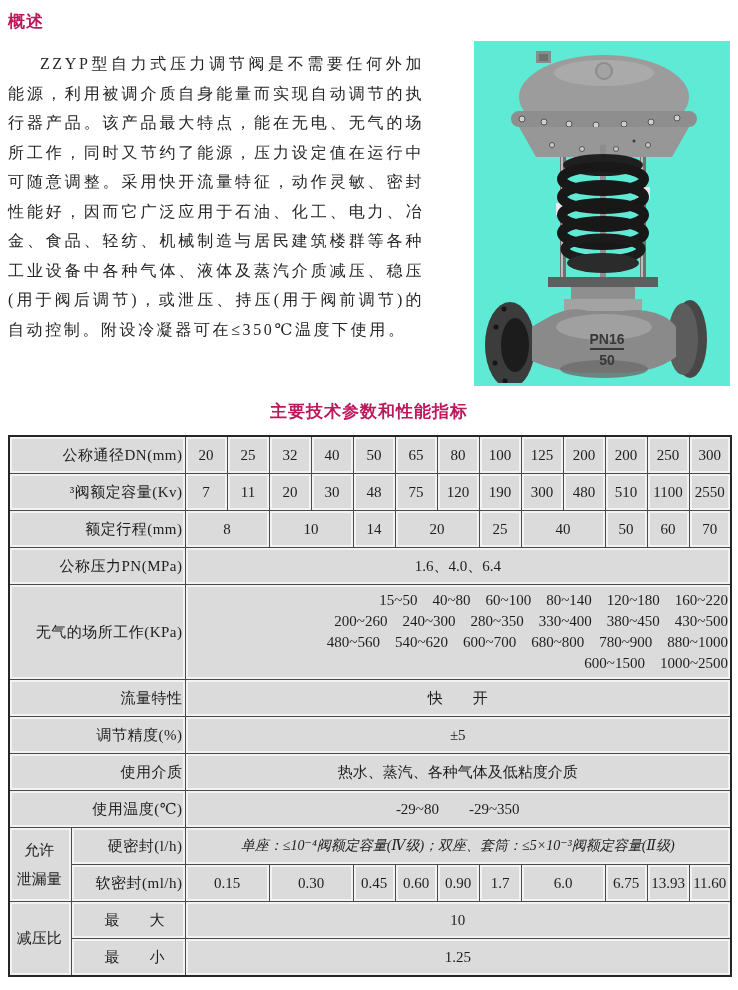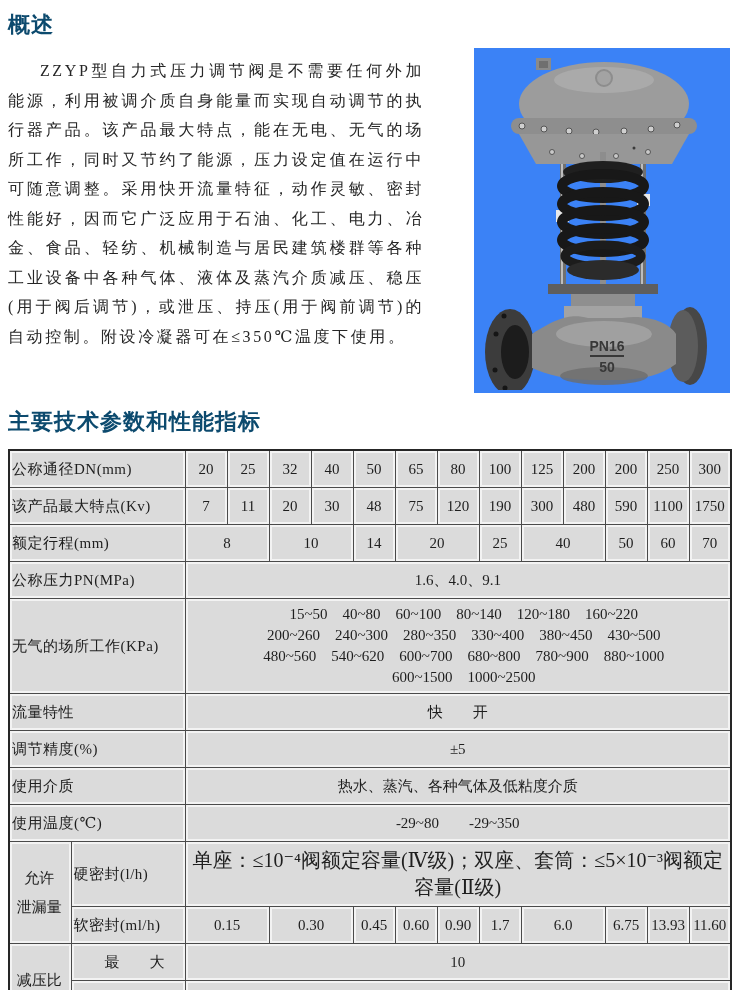--- a/index.html
+++ b/index.html
@@ -6,43 +6,43 @@
   body{
     width:738px;height:990px;
     background:#ffffff;
     font-family:"Liberation Serif","DejaVu Serif",serif;
     color:#2a2a2a;
     overflow:hidden;
   }
   .page{padding:10px 8px 0 8px;width:722px;}
   h1.sec, h2.sec{
     font-family:Liberation Mono, monospace;
-    color:#0c4a6e;
-    font-size:22px;
+    color:#be185d;
+    font-size:17px;
     font-weight:bold;
     margin:0 0 8px 0;
     letter-spacing:1px;
   }
-  h2.sec{margin:14px 0 4px 0;}
+  h2.sec{margin:14px 0 4px 0;text-align:center;}
   .intro-row{display:flex;align-items:flex-start;gap:44px;}
   .para{
     width:456px;
     margin:8px 0 0 0;
     font-size:16px;
     line-height:29.5px;
     letter-spacing:2.6px;
     text-align:justify;
     text-indent:2em;
     color:#262626;
   }
   .valve-fig{
     margin:0 0 0 6px;
     width:260px;height:345px;
     display:flex;align-items:flex-start;justify-content:center;
-    background:#3b82f6;
+    background:#5eead4;
   }
   
   table.spec{
     width:722px;
     border-collapse:collapse;
     table-layout:fixed;
     border:2px solid #262626;
     margin-top:12px;
   }
   table.spec td{
@@ -51,43 +51,44 @@
     box-shadow:inset 0 0 0 2px #f3f3f3;
     text-align:center;
     vertical-align:middle;
     font-size:15px;
     padding:5px 2px;
     height:26px;
     color:#1e1e1e;
     overflow:hidden;
   }
   table.spec td.lbl{
-    text-align:left;
+    text-align:right;
     letter-spacing:0.5px;
   }
   table.spec td.grp{
     text-align:center;
     padding-left:0;
     white-space:pre-line;
     line-height:29px;
   }
   table.spec td.ctr{
     text-align:center;
     padding-left:15px;
   }
   table.spec td.range{
-    text-align:center;
+    text-align:right;
     padding-left:14px;
     white-space:pre-line;
     line-height:21px;
     height:auto;
   }
   table.spec td.seal{
-    font-size:20px;
+    font-size:14px;
     letter-spacing:0;
+    font-style:italic;
   }
 </style>
 </head>
 <body>
 
 <div class="page">
 
   <h1 class="sec">概述</h1>
 
   <div class="intro-row">
@@ -197,50 +198,50 @@
           <td>65</td>
           <td>80</td>
           <td>100</td>
           <td>125</td>
           <td>200</td>
           <td>200</td>
           <td>250</td>
           <td>300</td>
         </tr>
         <tr>
-          <td colspan="2" class="lbl">该产品最大特点(Kv)</td>
+          <td colspan="2" class="lbl">³阀额定容量(Kv)</td>
           <td>7</td>
           <td>11</td>
           <td>20</td>
           <td>30</td>
           <td>48</td>
           <td>75</td>
           <td>120</td>
           <td>190</td>
           <td>300</td>
           <td>480</td>
-          <td>590</td>
+          <td>510</td>
           <td>1100</td>
-          <td>1750</td>
+          <td>2550</td>
         </tr>
         <tr>
           <td colspan="2" class="lbl">额定行程(mm)</td>
           <td colspan="2">8</td>
           <td colspan="2">10</td>
           <td>14</td>
           <td colspan="2">20</td>
           <td>25</td>
           <td colspan="2">40</td>
           <td>50</td>
           <td>60</td>
           <td>70</td>
         </tr>
         <tr>
           <td colspan="2" class="lbl">公称压力PN(MPa)</td>
-          <td colspan="13">1.6、4.0、9.1</td>
+          <td colspan="13">1.6、4.0、6.4</td>
         </tr>
         <tr>
           <td colspan="2" class="lbl">无气的场所工作(KPa)</td>
           <td colspan="13" class="range">15~50　40~80　60~100　80~140　120~180　160~220
 200~260　240~300　280~350　330~400　380~450　430~500
 480~560　540~620　600~700　680~800　780~900　880~1000
 600~1500　1000~2500</td>
         </tr>
         <tr>
           <td colspan="2" class="lbl">流量特性</td>

